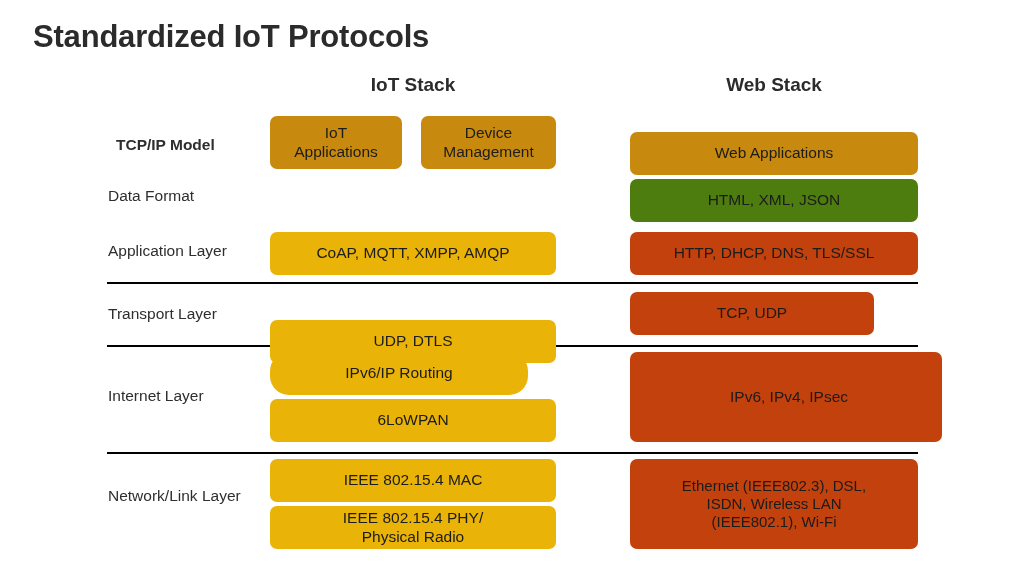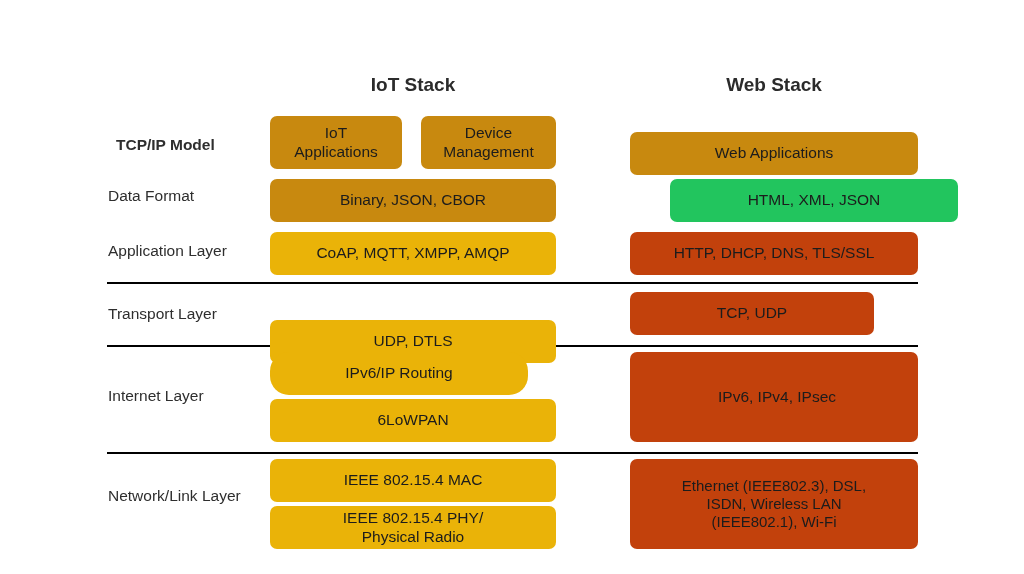--- a/index.html
+++ b/index.html
@@ -75,62 +75,62 @@
     color: #1c1c1c;
     font-size: 15.5px;
     line-height: 1.2;
     padding: 2px 6px;
   }
   .box.small { font-size: 15px; }
 
   .c-orange     { background: #C8890F; }
   .c-cyan       { background: #eab308; }
   .c-periwinkle { background: #c2410c; }
-  .c-tan        { background: #22c55e; margin-left: 40px; }
+  .c-tan        { background: #4d7c0f; }
 </style>
 </head>
 <body>
 
 <div id="stage">
 
+  <div id="page-title">Standardized IoT Protocols</div>
 
   <div class="col-header" id="col-header-iot">IoT Stack</div>
   <div class="col-header" id="col-header-web">Web Stack</div>
 
   <div class="row-label bold" style="top:135px;">TCP/IP Model</div>
   <div class="row-label" style="top:186px;">Data Format</div>
   <div class="row-label" style="top:241px;">Application Layer</div>
   <div class="row-label" style="top:304px;">Transport Layer</div>
   <div class="row-label" style="top:386px;">Internet Layer</div>
   <div class="row-label" style="top:486px;">Network/Link Layer</div>
 
   <div class="divider" style="top:282px;"></div>
   <div class="divider" style="top:345px;"></div>
   <div class="divider" style="top:452px;"></div>
 
   <div class="box c-orange" style="left:270px; top:116px; width:132px; height:53px;">IoT<br>Applications</div>
   <div class="box c-orange" style="left:421px; top:116px; width:135px; height:53px;">Device<br>Management</div>
 
-  <div class="box c-orange" style="left:270px; top:179px; width:286px; height:43px;">Binary, JSON, CBOR</div>
 
   <div class="box c-cyan" style="left:270px; top:232px; width:286px; height:43px;">CoAP, MQTT, XMPP, AMQP</div>
 
   <div class="box c-cyan" style="left:270px; top:292px; width:286px; height:43px;margin-top:28px;">UDP, DTLS</div>
 
   <div class="box c-cyan" style="left:270px; top:352px; width:258px; height:43px;border-radius:19px;">IPv6/IP Routing</div>
   <div class="box c-cyan" style="left:270px; top:399px; width:286px; height:43px;">6LoWPAN</div>
 
   <div class="box c-cyan" style="left:270px; top:459px; width:286px; height:43px;">IEEE 802.15.4 MAC</div>
   <div class="box c-cyan" style="left:270px; top:506px; width:286px; height:43px;">IEEE 802.15.4 PHY/<br>Physical Radio</div>
 
   <div class="box c-orange" style="left:630px; top:132px; width:288px; height:43px;">Web Applications</div>
 
   <div class="box c-tan" style="left:630px; top:179px; width:288px; height:43px;">HTML, XML, JSON</div>
 
   <div class="box c-periwinkle" style="left:630px; top:232px; width:288px; height:43px;">HTTP, DHCP, DNS, TLS/SSL</div>
 
   <div class="box c-periwinkle" style="left:630px; top:292px; width:244px; height:43px;">TCP, UDP</div>
 
-  <div class="box c-periwinkle" style="left:630px; top:352px; width:288px; height:90px;padding-left:12px;">IPv6, IPv4, IPsec</div>
+  <div class="box c-periwinkle" style="left:630px; top:352px; width:312px; height:90px;padding-left:12px;">IPv6, IPv4, IPsec</div>
 
   <div class="box c-periwinkle small" style="left:630px; top:459px; width:288px; height:90px;">Ethernet (IEEE802.3), DSL,<br>ISDN, Wireless LAN<br>(IEEE802.1), Wi-Fi</div>
 
 </div>
 
 </body></html>

